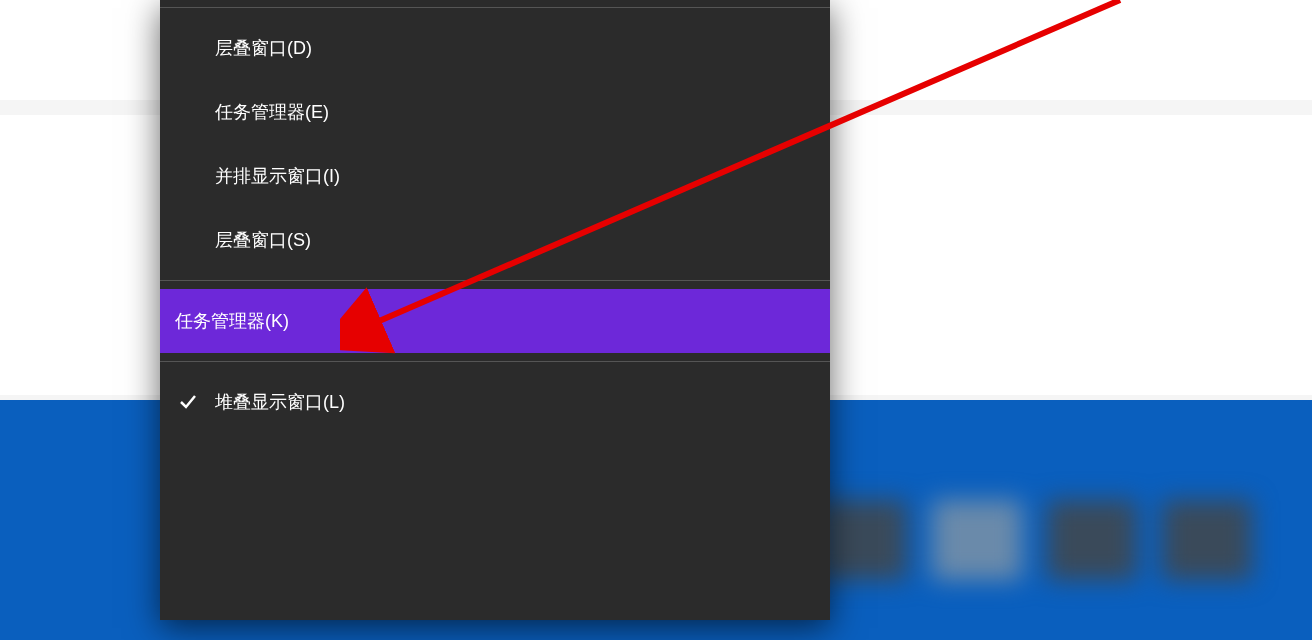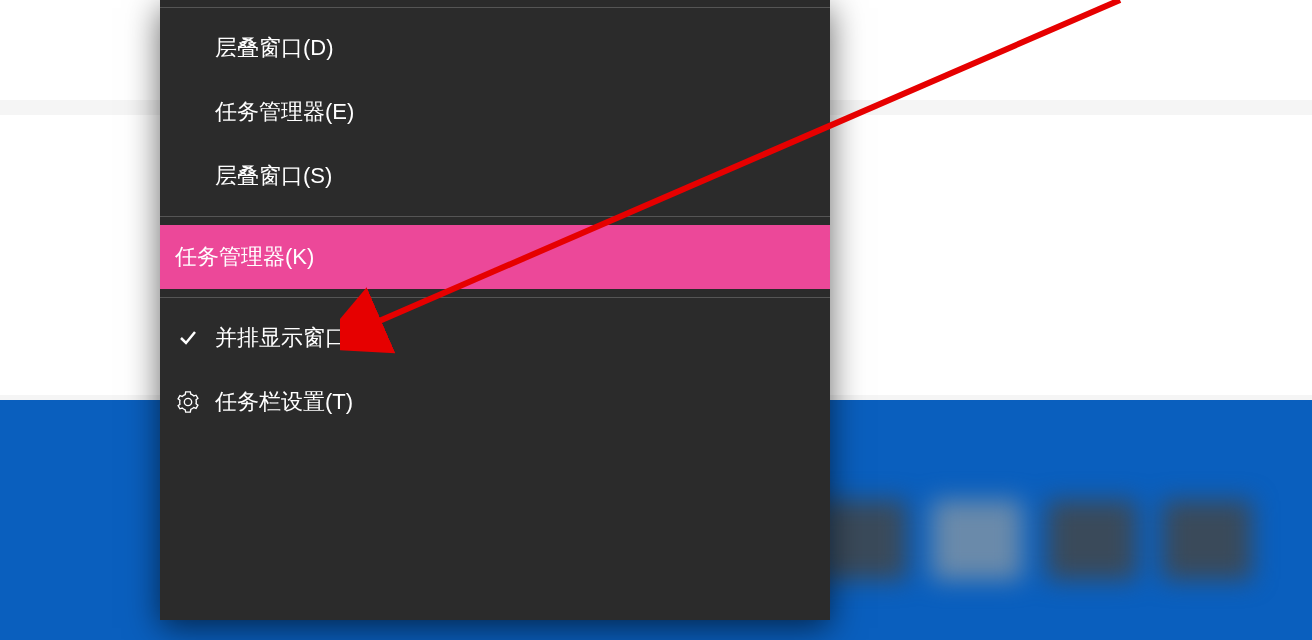--- a/index.html
+++ b/index.html
@@ -74,26 +74,26 @@
     }
     .menu-section:last-child {
       border-bottom: none;
     }
     .menu-item {
       display: flex;
       align-items: center;
       height: 64px;
       padding-left: 55px;
       color: #ffffff;
-      font-size: 22px;
+      font-size: 18px;
       cursor: pointer;
       position: relative;
     }
     .menu-item.highlighted {
-      background: #ec4899;
+      background: #6d28d9;
       padding-left: 15px;
     }
     .menu-item .icon-slot {
       position: absolute;
       left: 16px;
       width: 24px;
       height: 24px;
       display: flex;
       align-items: center;
       justify-content: center;
@@ -129,44 +129,39 @@
 <div class="context-menu">
   <div class="top-divider"></div>
   <div class="menu-section">
     <div class="menu-item">
       <span>层叠窗口(D)</span>
     </div>
     <div class="menu-item">
       <span>任务管理器(E)</span>
     </div>
     <div class="menu-item">
+      <span>并排显示窗口(I)</span>
+    </div>
+    <div class="menu-item">
       <span>层叠窗口(S)</span>
     </div>
   </div>
   <div class="menu-section">
     <div class="menu-item highlighted">
       <span>任务管理器(K)</span>
     </div>
   </div>
   <div class="menu-section">
     <div class="menu-item">
       <span class="icon-slot">
         <svg width="20" height="20" viewBox="0 0 20 20">
             <path d="M3 10 L8 15 L17 4" stroke="#fff" stroke-width="2.5" fill="none"></path>
           </svg>
       </span>
-      <span>并排显示窗口(L)</span>
-    </div>
-    <div class="menu-item">
-      <span class="icon-slot">
-        <svg width="22" height="22" viewBox="0 0 24 24">
-            <path d="M12 8a4 4 0 100 8 4 4 0 000-8zm9 4a9 9 0 01-.2 1.9l2 1.6-2 3.4-2.4-.8a9 9 0 01-3.3 1.9L14.5 23h-5l-.6-2.5a9 9 0 01-3.3-1.9l-2.4.8-2-3.4 2-1.6A9 9 0 013 12a9 9 0 01.2-1.9l-2-1.6 2-3.4 2.4.8A9 9 0 018.9 4L9.5 1h5l.6 2.5a9 9 0 013.3 1.9l2.4-.8 2 3.4-2 1.6c.1.6.2 1.3.2 1.9z" fill="none" stroke="#fff" stroke-width="1.5"></path>
-          </svg>
-      </span>
-      <span>任务栏设置(T)</span>
+      <span>堆叠显示窗口(L)</span>
     </div>
   </div>
 </div>
 
 <svg class="arrow-annotation" viewBox="0 0 800 400">
   <defs>
     <marker id="arrowhead" markerWidth="12" markerHeight="12" refX="2" refY="6" orient="auto">
       <polygon points="0 0, 12 6, 0 12" fill="#e60000"></polygon>
     </marker>
   </defs>

